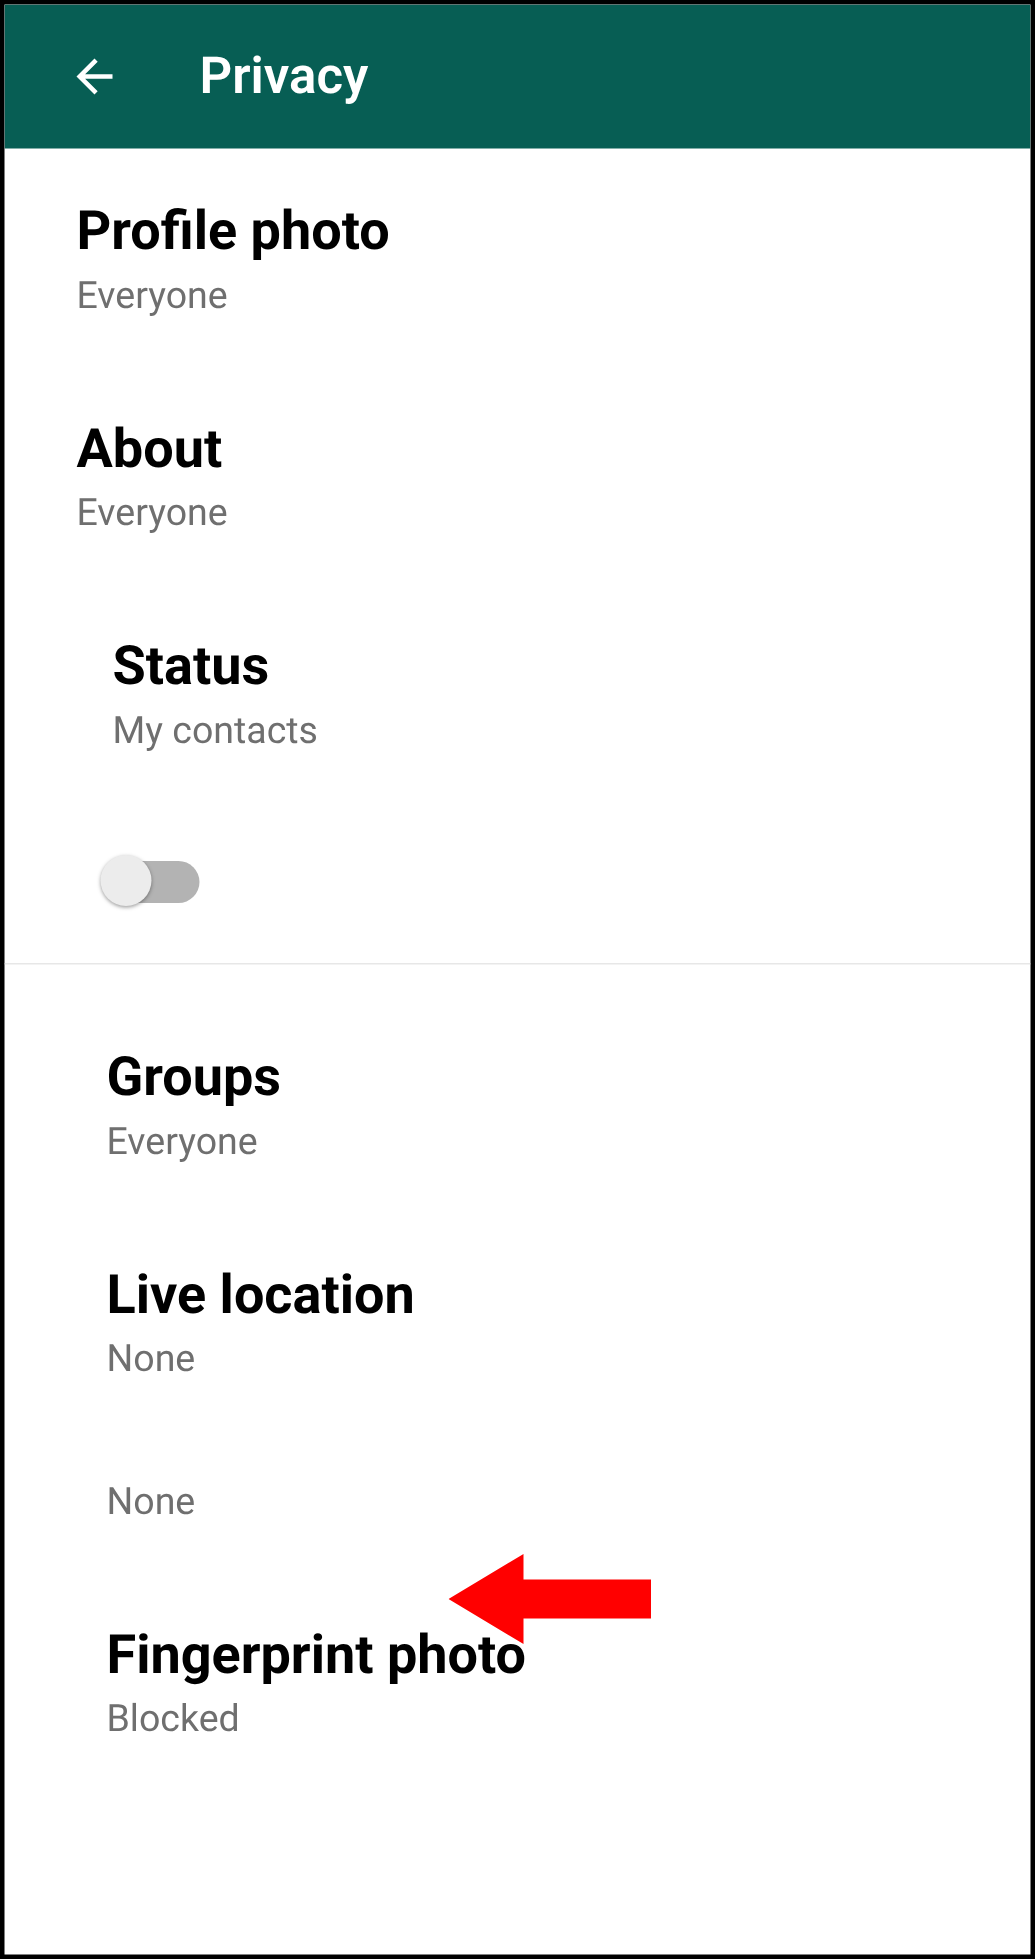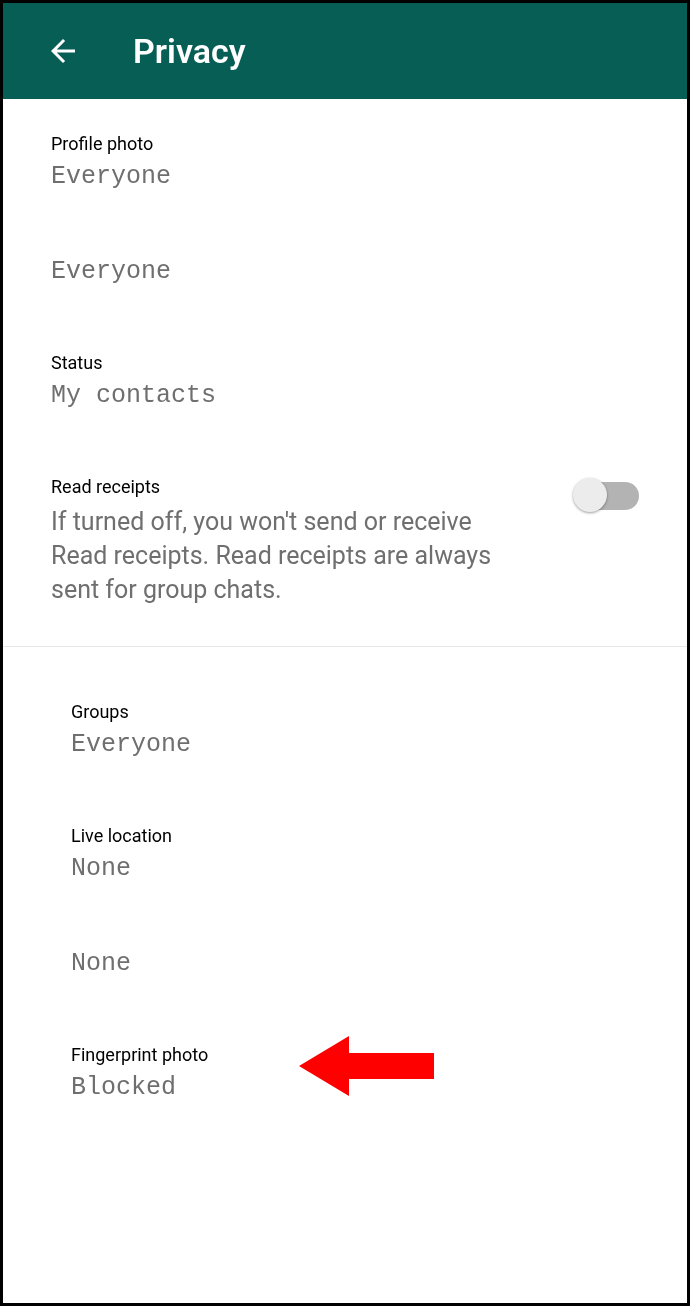--- a/index.html
+++ b/index.html
@@ -40,30 +40,29 @@
       font-weight: 600;
       margin-left: 48px;
     }
     .content {
       padding: 0;
     }
     .item {
       padding: 24px 48px 24px 48px;
     }
     .item-title {
-      font-size: 18px;
+      font-size: 36px;
       color: #000;
-      font-weight: 400;
+      font-weight: 700;
       margin-bottom: 8px;
     }
     .item-value {
       font-size: 25px;
       color: #6f6f6f;
       font-weight: 400;
-      font-family: Liberation Mono, monospace;
     }
     .item-desc {
       font-size: 25px;
       color: #6f6f6f;
       line-height: 1.35;
       max-width: 450px;
     }
     .item.read-receipts {
       display: flex;
       justify-content: space-between;
@@ -126,33 +125,30 @@
 </div>
 
 <div class="content">
   <div class="section1">
     <div class="item">
       <div class="item-title">Profile photo</div>
       <div class="item-value">Everyone</div>
     </div>
 
     <div class="item" style="padding-top:42px;">
+      <div class="item-title">About</div>
       <div class="item-value">Everyone</div>
     </div>
 
-    <div class="item" style="padding-top:42px;">
+    <div class="item" style="padding-top:42px;margin-left:24px;">
       <div class="item-title">Status</div>
       <div class="item-value">My contacts</div>
     </div>
 
     <div class="item read-receipts" style="padding-top:42px;">
-      <div class="text">
-        <div class="item-title">Read receipts</div>
-        <div class="item-desc">If turned off, you won't send or receive Read receipts. Read receipts are always sent for group chats.</div>
-      </div>
       <div class="toggle">
         <div class="knob"></div>
       </div>
     </div>
   </div>
 
   <div class="divider"></div>
 
   <div class="section2">
     <div class="item">

